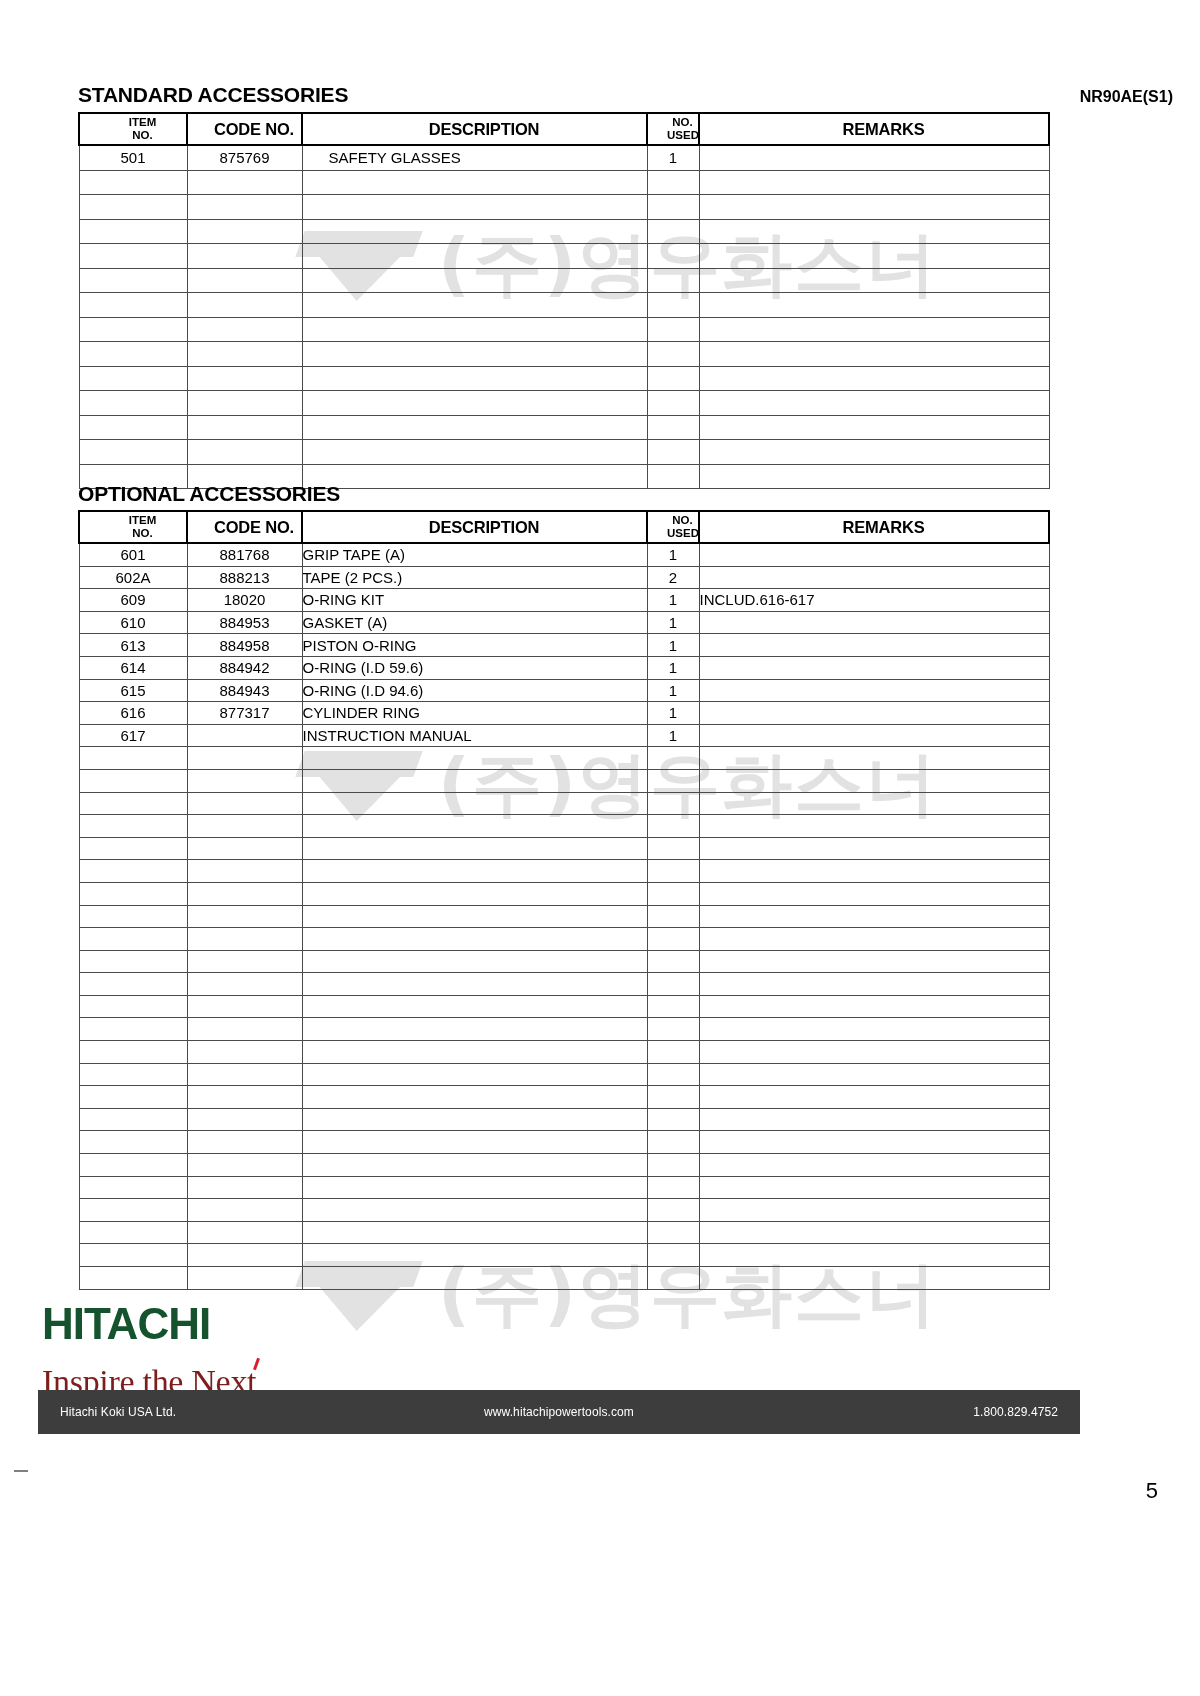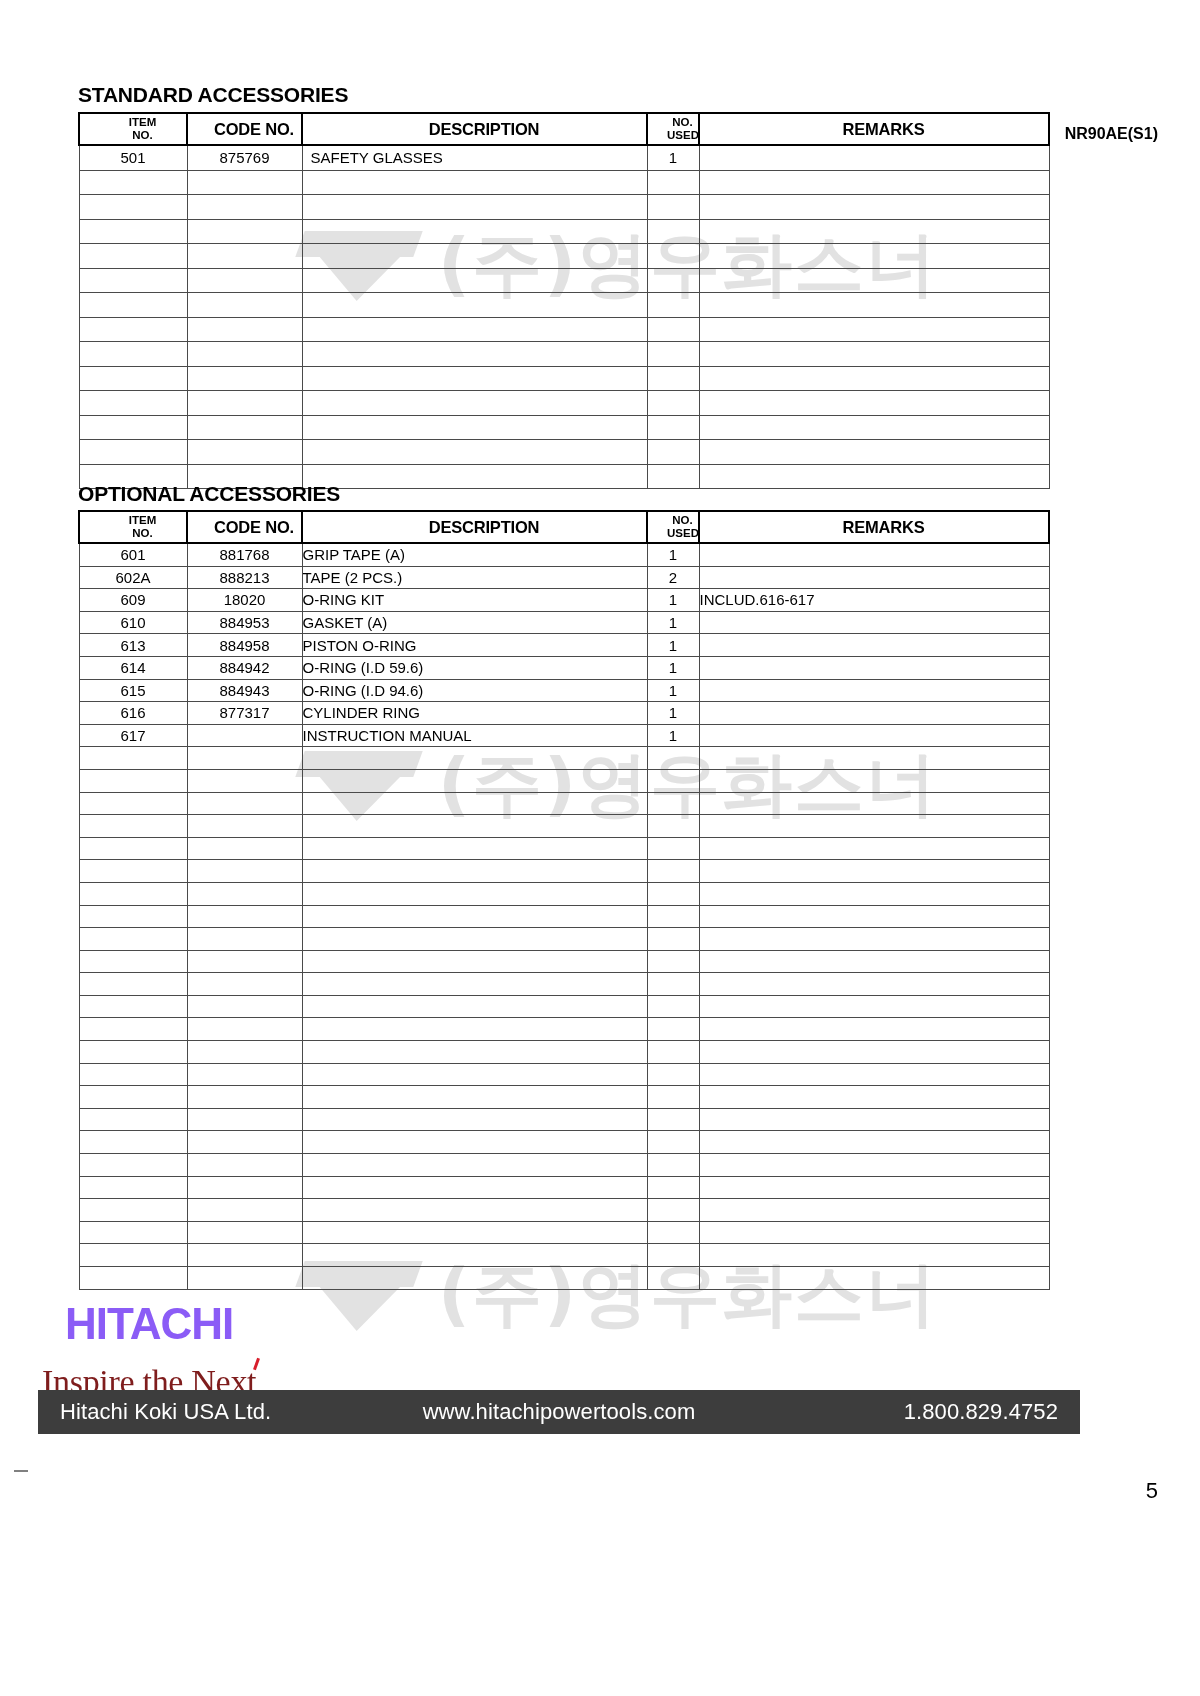--- a/index.html
+++ b/index.html
@@ -119,39 +119,38 @@
   .col-code   { width: 115px; }
   .col-desc   { width: 345px; }
   .col-used   { width: 52px; }
   .col-remark { width: 350px; }
 
   td.c-item, td.c-code, td.c-used { text-align: center; }
   td.c-desc, td.c-remark { text-align: left; padding-left: 8px; }
 
   
   .standard td { font-weight: 700; font-size: 16px; }
-  .standard td.c-desc { padding-left: 8px; }
+  .standard td.c-desc { padding-left: 26px; }
   .standard tbody tr { height: 23.5px; }
   .standard tbody td { height: 23.5px; }
 
   .optional tbody td { height: 21.6px; }
 
   
   .logo-block {
     position: absolute;
     z-index: 3;
   }
   .logo-hitachi {
     font-family: "Liberation Sans", sans-serif;
     font-weight: 700;
     font-size: 44px;
     letter-spacing: -1px;
-    color: #8b5cf6;
+    color: #14532d;
     line-height: 0.98;
-    text-align: center;
   }
   .logo-tag {
     font-family: "Liberation Serif", serif;
     font-size: 34px;
     color: #7f1d1d;
     letter-spacing: -0.3px;
     line-height: 1;
     margin-top: 20px;
     position: relative;
     display: inline-block;
@@ -173,21 +172,21 @@
     top: 1390px;
     width: 1042px;
     height: 44px;
     background: #3d3d3d;
     color: #ffffff;
     display: flex;
     align-items: center;
     z-index: 3;
   }
   .footer-bar .fb {
-    font-size: 22px;
+    font-size: 12px;
     letter-spacing: 0.1px;
     white-space: nowrap;
   }
   .fb-left   { position: absolute; left: 22px; }
   .fb-center { position: absolute; left: 50%; transform: translateX(-50%); }
   .fb-right  { position: absolute; right: 22px; }
 
   .page-number {
     position: absolute;
     right: 42px;
@@ -218,21 +217,21 @@
   <div class="wm" style="left:300px; top:745px;">
     <div class="wm-arrow"></div>
     <div class="wm-text">(주)영우화스너</div>
   </div>
   <div class="wm" style="left:300px; top:1255px;">
     <div class="wm-arrow"></div>
     <div class="wm-text">(주)영우화스너</div>
   </div>
 
   <div class="section-title" style="left:78px; top:83px;">STANDARD ACCESSORIES</div>
-  <div class="model-no" style="right:42px; top:88px;margin-top:37px;">NR90AE(S1)</div>
+  <div class="model-no" style="right:27px; top:88px;">NR90AE(S1)</div>
 
   <div class="tbl-wrap" style="left:78px; top:112px;">
     <table class="parts standard">
       <colgroup>
         <col class="col-item">
           <col class="col-code">
           <col class="col-desc">
           <col class="col-used">
           <col class="col-remark">
       </colgroup>

